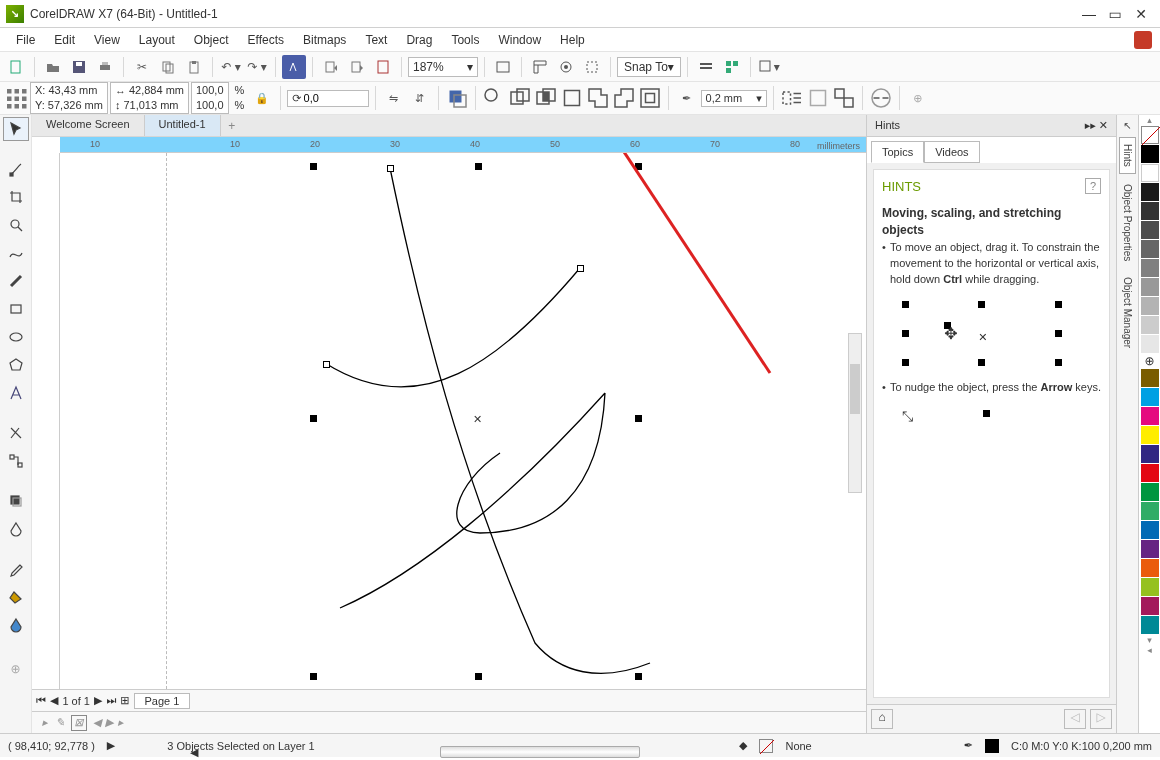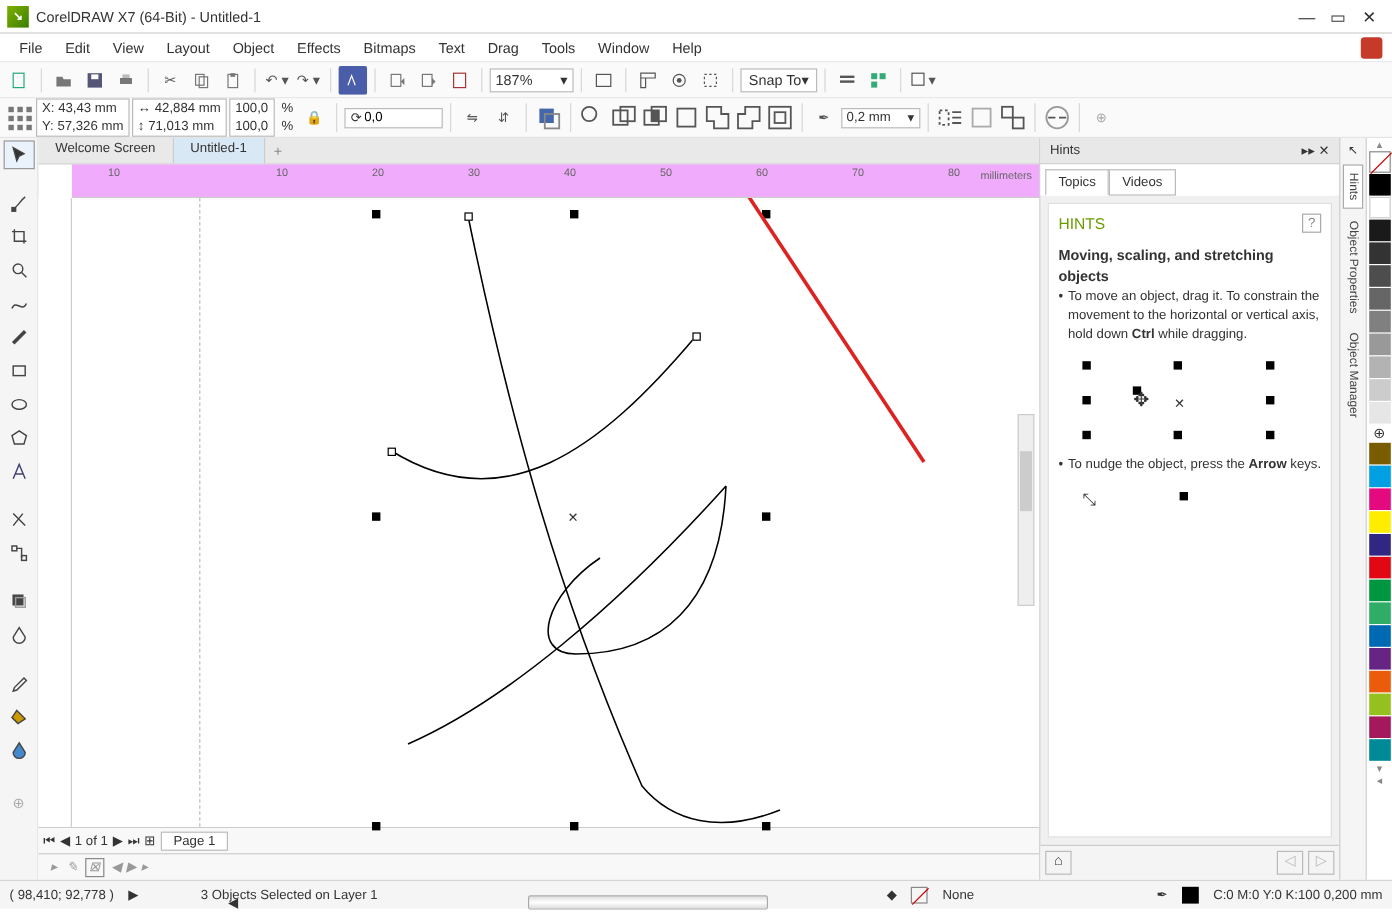--- a/index.html
+++ b/index.html
@@ -25,21 +25,21 @@
 .propbar .sep { width: 1px; height: 24px; background: #d8d8d8; margin: 0 4px; }
 .main { display: flex; height: 618px; }
 .toolbox { width: 32px; background: #f5f5f5; border-right: 1px solid #e4e4e4; display: flex; flex-direction: column; align-items:center; padding-top:2px; gap:4px;}
 .toolbox .tool { width: 26px; height: 24px; display: flex; align-items:center; justify-content:center; }
 .toolbox .tool svg { width:16px; height:16px; stroke:#444; fill:none; stroke-width:1.2; }
 .canvaswrap { flex: 1; display: flex; flex-direction: column; }
 .tabs { height: 22px; display: flex; background: #e9e9e9; border-bottom: 1px solid #d6d6d6; }
 .tabs .tab { padding: 3px 14px; border-right: 1px solid #ccc; font-size:11px; }
 .tabs .tab.active { background: #d9e8f5; }
 .tabs .plus { width:22px; display:flex; align-items:center; justify-content:center; color:#888; }
-.ruler-h { height: 28px; background: #f0abfc; border-bottom:1px solid #ccc; position:relative; font-size:9px; color:#666; margin-left:28px; }
+.ruler-h { height: 16px; background: #7dd3fc; border-bottom:1px solid #ccc; position:relative; font-size:9px; color:#666; margin-left:28px; }
 .canvasrow { flex:1; display:flex; position:relative; }
 .ruler-v { width: 28px; background:#fff; border-right:1px solid #ccc; }
 .canvas { flex:1; background:#fff; position:relative; }
 .selhandle { position:absolute; width:7px; height:7px; background:#000; }
 .selnode { position:absolute; width:7px; height:7px; border:1px solid #000; background:#fff; }
 .navbar { height: 22px; border-top: 1px solid #ccc; display:flex; align-items:center; font-size:11px; padding:0 4px; gap:4px; background:#f8f8f8;}
 .dragstrip { height:22px; border-top:1px solid #ccc; display:flex; align-items:center; padding:0 10px; background:#f8f8f8; color:#999; font-style:italic; font-size:11px; }
 .hints { width: 250px; border-left:1px solid #ccc; display:flex; flex-direction:column; background:#f0f0f0; }
 .hints-title { padding:4px 8px; border-bottom:1px solid #ccc; font-size:11px; background:#e8e8e8; display:flex; }
 .hints-tabs { display:flex; background:#fff; }

